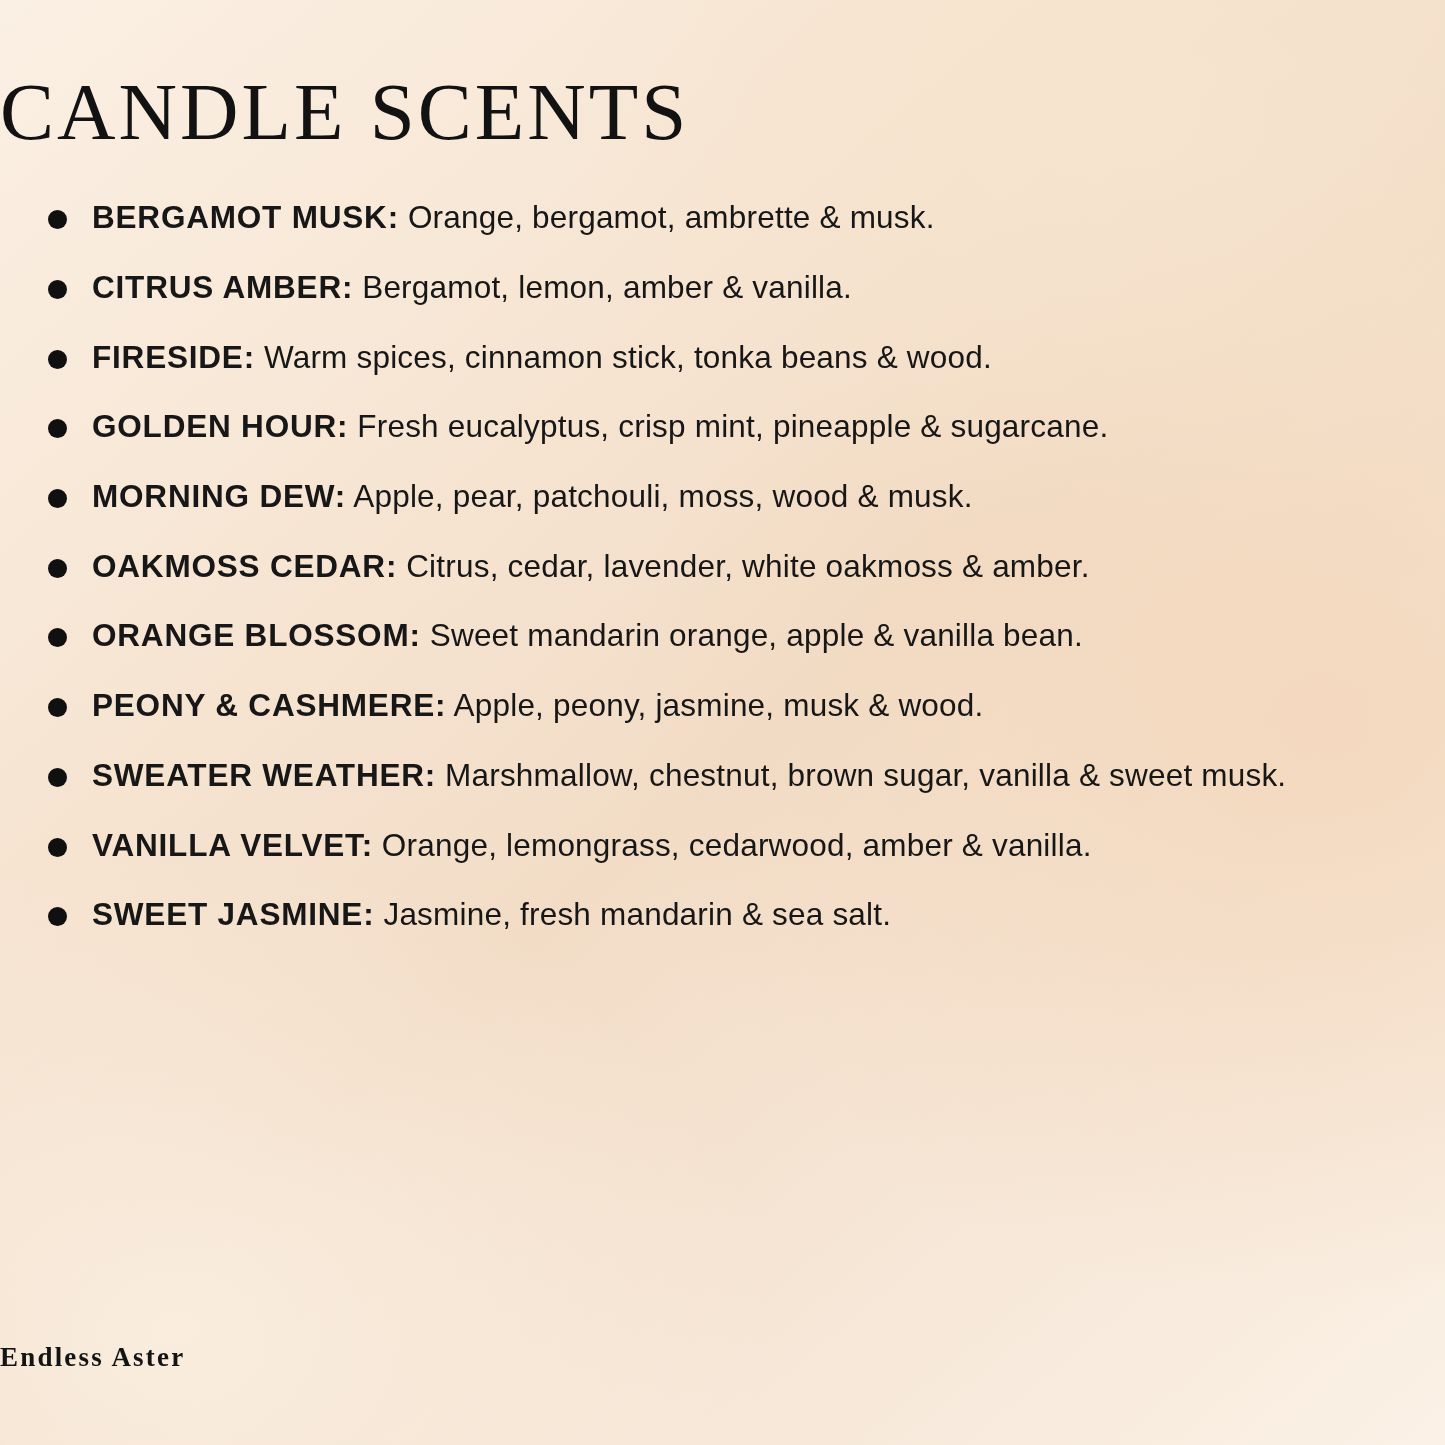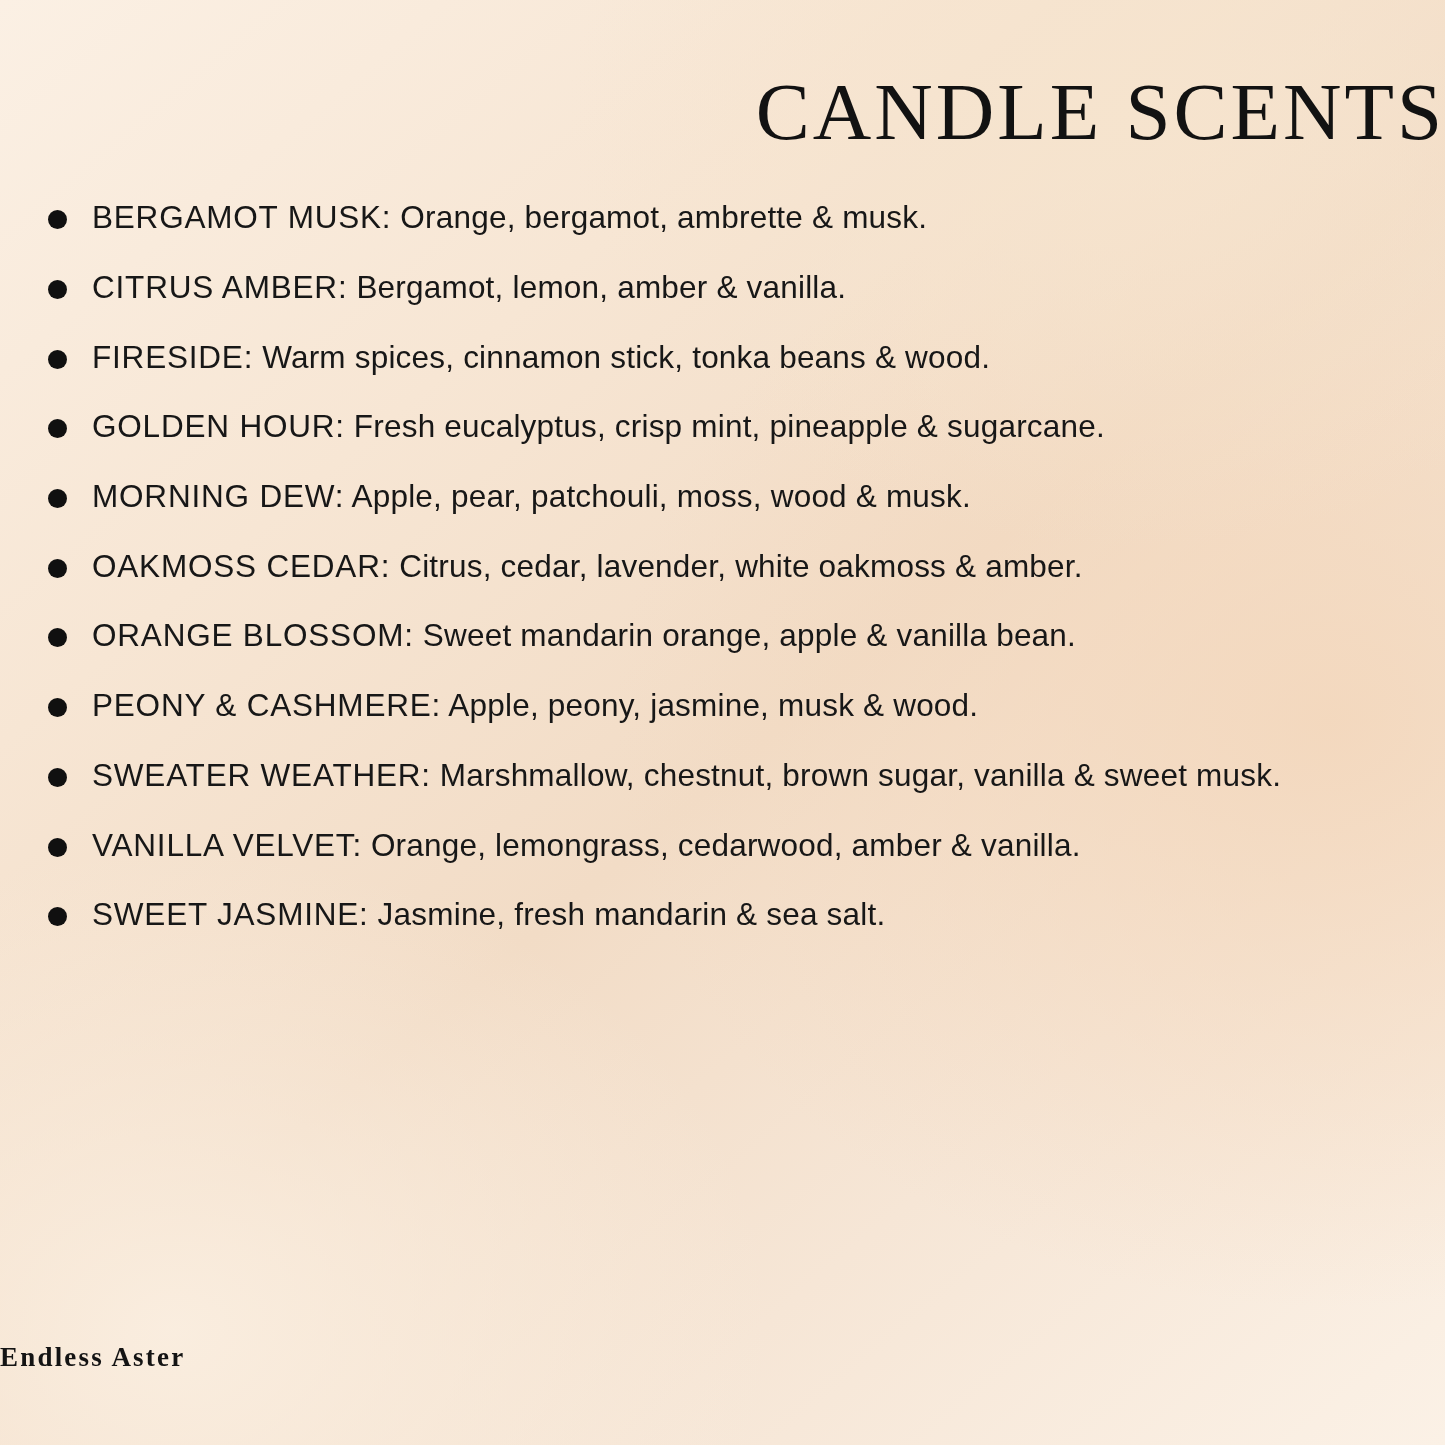--- a/index.html
+++ b/index.html
@@ -18,21 +18,21 @@
     height: 1445px;
     box-sizing: border-box;
     background:
       radial-gradient(ellipse 900px 700px at 78% 8%, rgba(246,228,206,0.95) 0%, rgba(246,228,206,0) 62%),
       radial-gradient(ellipse 1100px 900px at 92% 50%, rgba(243,215,188,0.9) 0%, rgba(243,215,188,0) 65%),
       radial-gradient(ellipse 1000px 800px at 12% 92%, rgba(250,238,224,0.95) 0%, rgba(250,238,224,0) 60%),
       linear-gradient(140deg, #fbf0e4 0%, #f7e6d4 28%, #f2dcc6 52%, #f6e6d6 74%, #fbf1e6 100%);
     color: #141414;
   }
   .title {
-    text-align: right;
+    text-align: left;
     font-family: "Liberation Serif", serif;
     font-weight: 400;
     font-size: 81px;
     letter-spacing: 3px;
     color: #121212;
     padding-top: 68px;
     margin: 0 0 38px 0;
     line-height: 1.1;
   }
   .list {
@@ -53,21 +53,21 @@
   .item .dot {
     position: absolute;
     left: 8px;
     top: 15px;
     width: 19px;
     height: 19px;
     border-radius: 50%;
     background: #101010;
   }
   .item .name {
-    font-weight: 400;
+    font-weight: 700;
     letter-spacing: 0.8px;
   }
   .item .desc {
     font-weight: 400;
   }
   .brand {
     position: absolute;
     left: 0;
     right: 0;
     bottom: 72px;

